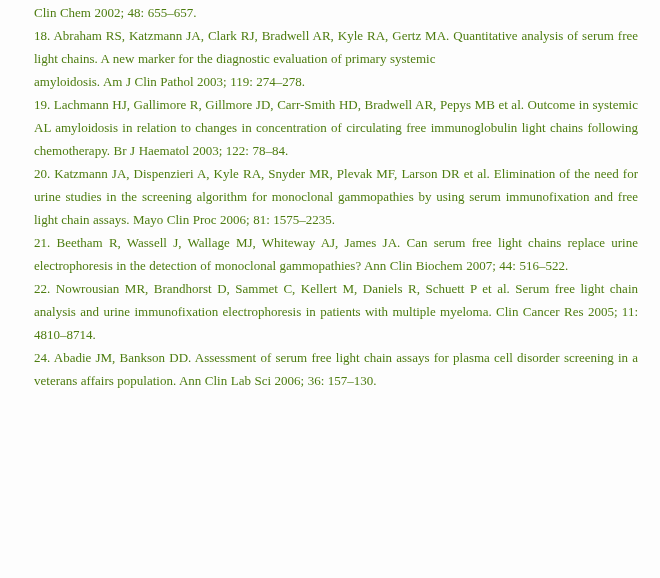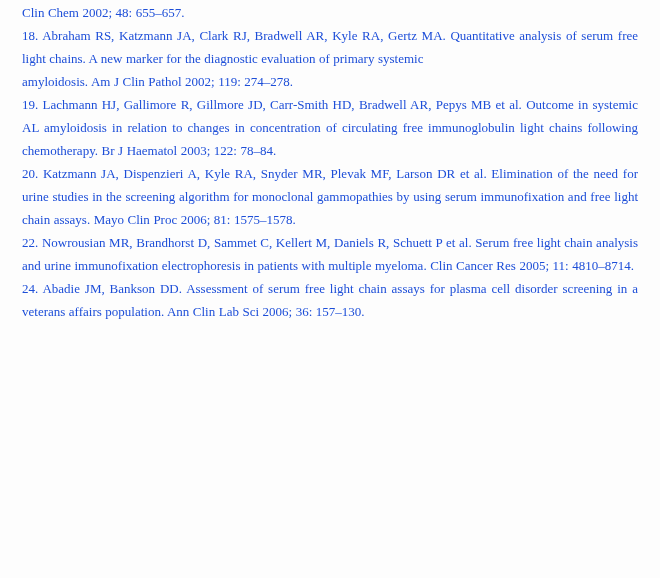--- a/index.html
+++ b/index.html
@@ -6,43 +6,44 @@
     margin: 0;
     padding: 0;
     background: #f4f4f4;
   }
   .page {
     position: relative;
     width: 660px;
     height: 578px;
     box-sizing: border-box;
     background: #fdfdfd;
-    color: #1d4ed8;
+    color: #4d7c0f;
     font-family: "Liberation Serif", "DejaVu Serif", serif;
     font-size: 13px;
     line-height: 23px;
-    padding: 1px 22px 0 22px;
+    padding: 1px 22px 0 34px;
     overflow: hidden;
   }
   .ref {
     margin: 0;
     text-align: justify;
     white-space: pre-wrap;
     word-spacing: 0.02em;
   }
   .ref.fragment {
     text-align: left;
   }
 </style>
 </head>
 <body>
 
 <div class="page">
   <div>
     <p class="ref fragment">Clin Chem 2002; 48: 655–657.</p>
     <p class="ref">18. Abraham RS, Katzmann JA, Clark RJ, Bradwell AR, Kyle RA, Gertz MA. Quantitative analysis of serum free light chains. A new marker for the diagnostic evaluation of primary systemic
-amyloidosis. Am J Clin Pathol 2002; 119: 274–278.</p>
+amyloidosis. Am J Clin Pathol 2003; 119: 274–278.</p>
     <p class="ref">19. Lachmann HJ, Gallimore R, Gillmore JD, Carr-Smith HD, Bradwell AR, Pepys MB et al. Outcome in systemic AL amyloidosis in relation to changes in concentration of circulating free immunoglobulin light chains following chemotherapy. Br J Haematol 2003; 122: 78–84.</p>
-    <p class="ref">20. Katzmann JA, Dispenzieri A, Kyle RA, Snyder MR, Plevak MF, Larson DR et al. Elimination of the need for urine studies in the screening algorithm for monoclonal gammopathies by using serum immunofixation and free light chain assays. Mayo Clin Proc 2006; 81: 1575–1578.</p>
+    <p class="ref">20. Katzmann JA, Dispenzieri A, Kyle RA, Snyder MR, Plevak MF, Larson DR et al. Elimination of the need for urine studies in the screening algorithm for monoclonal gammopathies by using serum immunofixation and free light chain assays. Mayo Clin Proc 2006; 81: 1575–2235.</p>
+    <p class="ref">21. Beetham R, Wassell J, Wallage MJ, Whiteway AJ, James JA. Can serum free light chains replace urine electrophoresis in the detection of monoclonal gammopathies? Ann Clin Biochem 2007; 44: 516–522.</p>
     <p class="ref">22. Nowrousian MR, Brandhorst D, Sammet C, Kellert M, Daniels R, Schuett P et al. Serum free light chain analysis and urine immunofixation electrophoresis in patients with multiple myeloma. Clin Cancer Res 2005; 11: 4810–8714.</p>
     <p class="ref">24. Abadie JM, Bankson DD. Assessment of serum free light chain assays for plasma cell disorder screening in a veterans affairs population. Ann Clin Lab Sci 2006; 36: 157–130.</p>
   </div>
 </div>
 
 </body></html>

